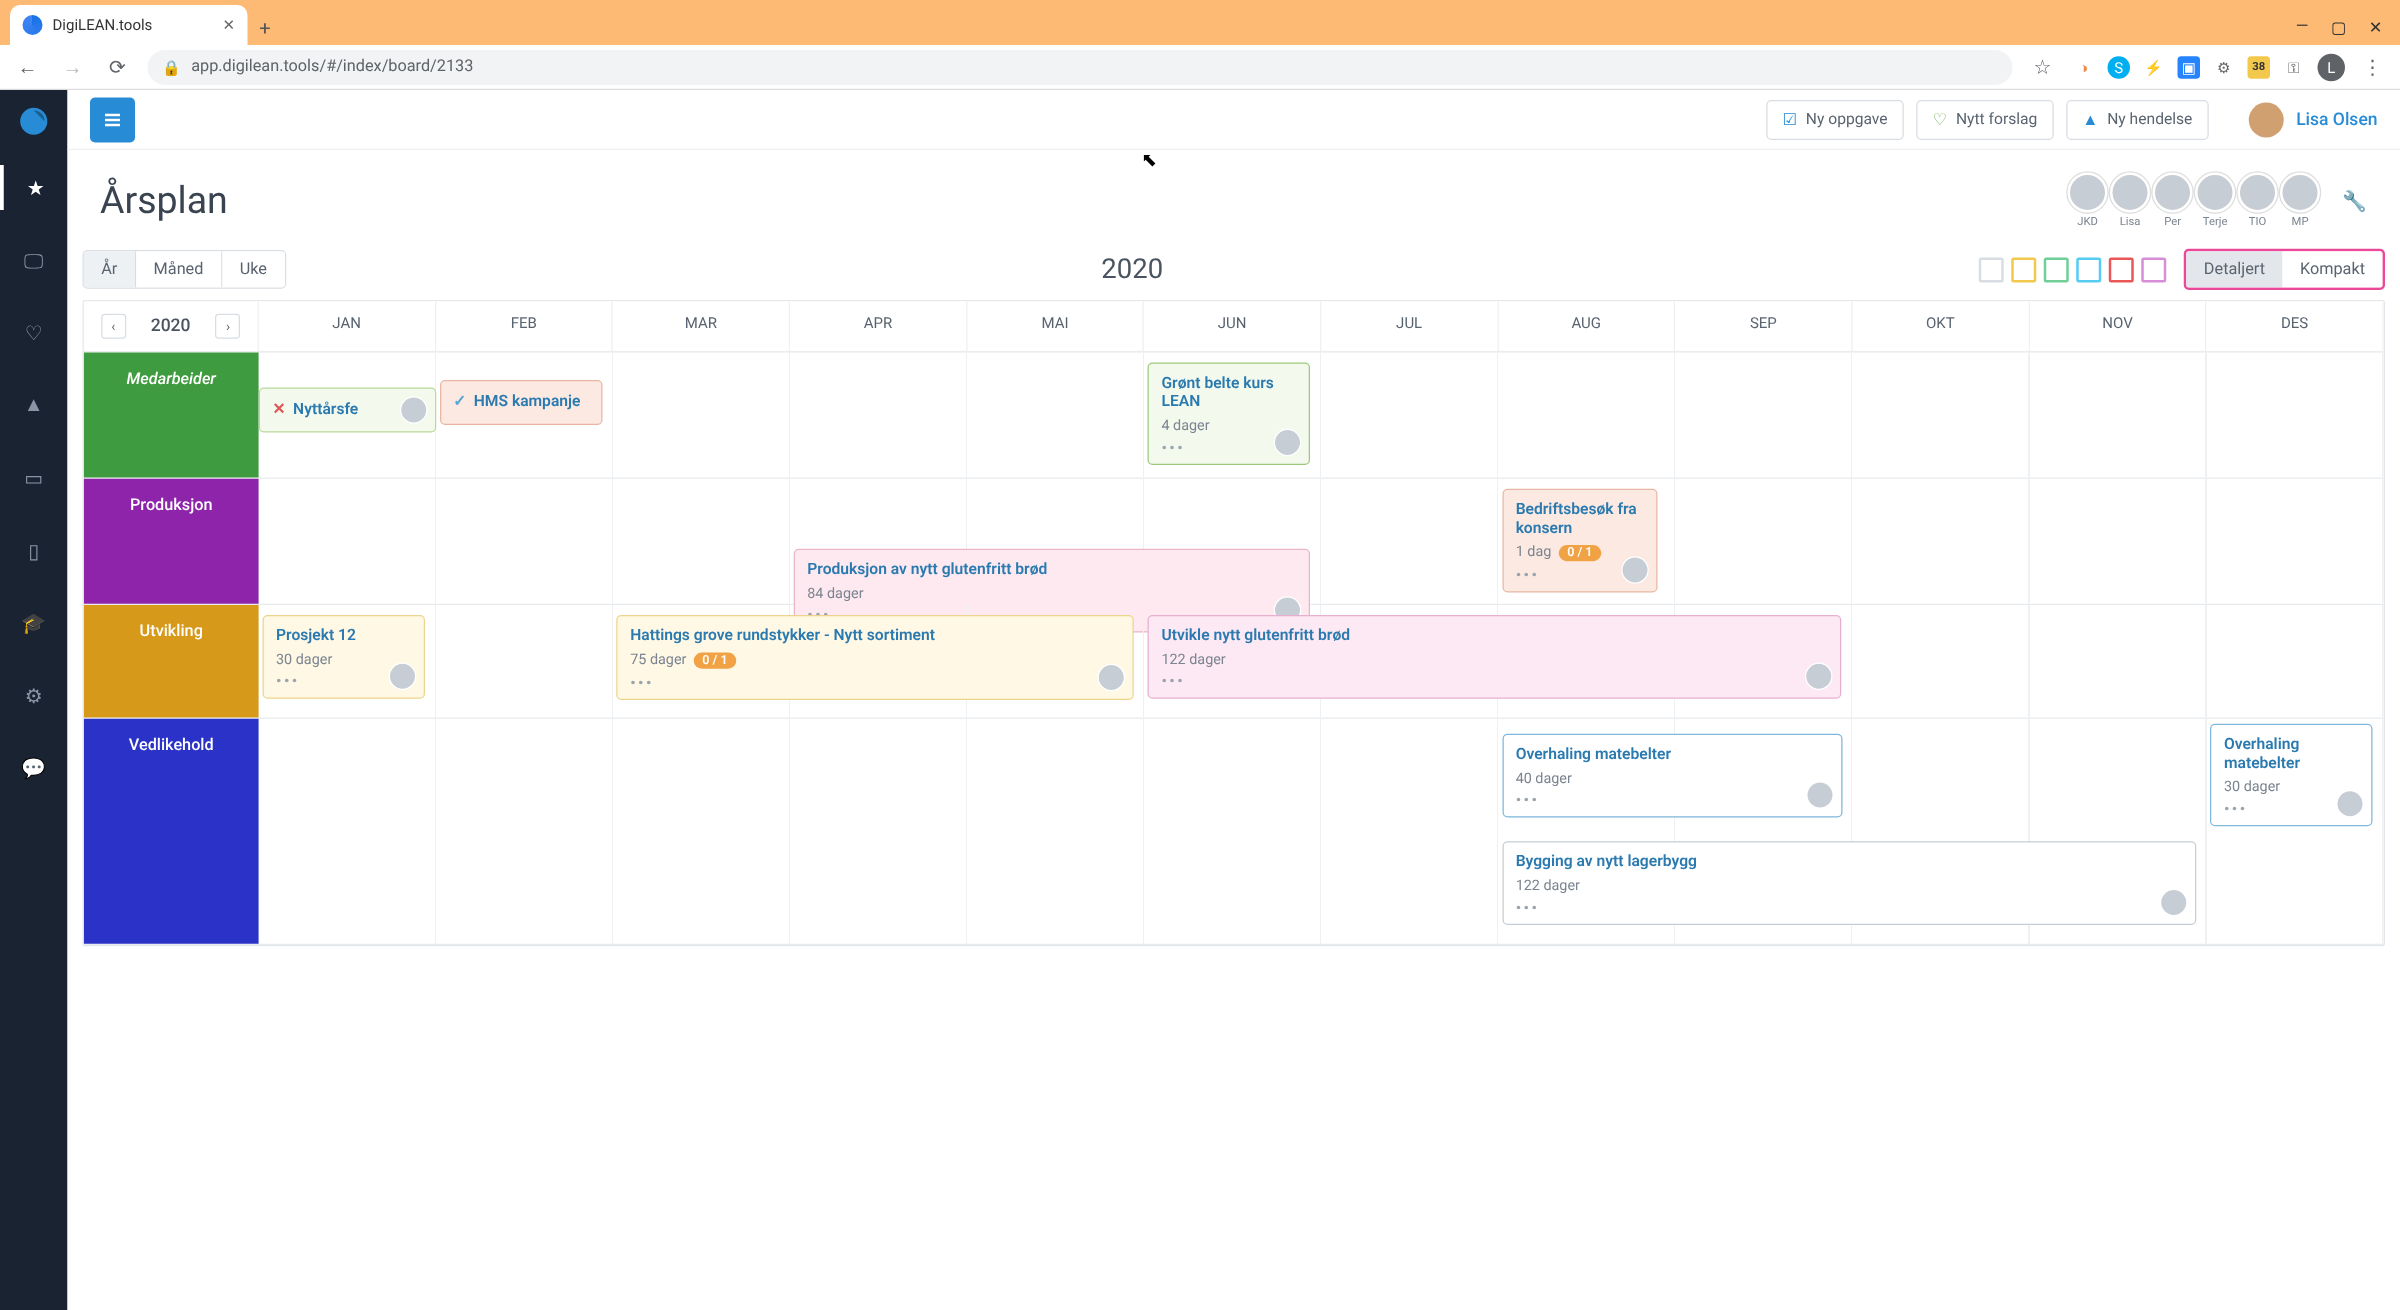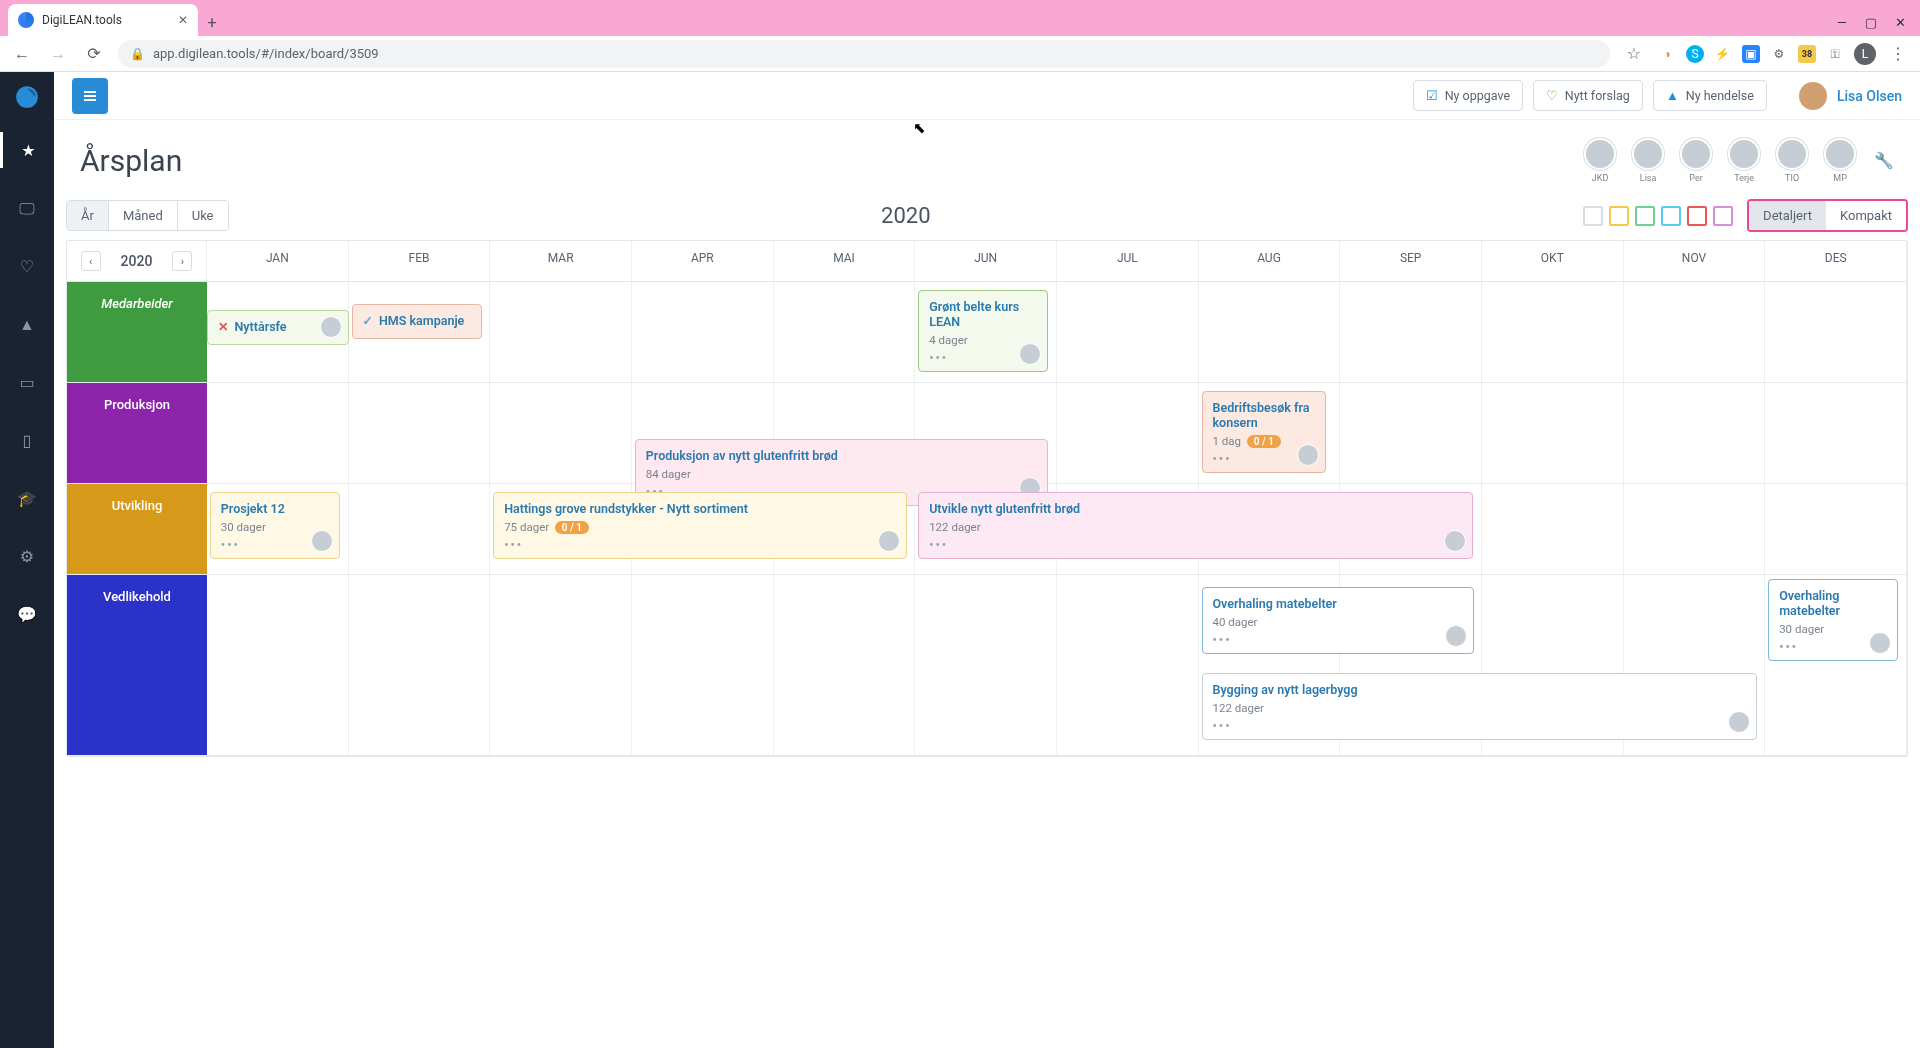--- a/index.html
+++ b/index.html
@@ -1,19 +1,19 @@
 <!DOCTYPE html>
 <html><head>
 <meta charset="utf-8">
 <style>
 * { margin: 0; padding: 0; box-sizing: border-box; font-family: -apple-system, BlinkMacSystemFont, "Segoe UI", Roboto, sans-serif; }
 body { background: #f5f6f7; overflow: hidden; }
 
 
-.browser-chrome { background: #f9a8d4; height: 36px; display: flex; align-items: flex-end; padding-left: 8px; }
+.browser-chrome { background: #fdba74; height: 36px; display: flex; align-items: flex-end; padding-left: 8px; }
 .tab { background: #fff; height: 32px; width: 190px; border-radius: 8px 8px 0 0; display: flex; align-items: center; padding: 0 10px; gap: 8px; font-size: 12px; color: #333; }
 .tab .favicon { width: 16px; height: 16px; border-radius: 50%; background: conic-gradient(#1a73e8, #4285f4); }
 .tab .close { margin-left: auto; color: #666; cursor: pointer; }
 .new-tab { width: 28px; height: 28px; display:flex; align-items:center; justify-content:center; color:#555; }
 .win-controls { margin-left: auto; display: flex; gap: 18px; padding: 0 14px 6px 0; color: #333; font-size: 13px; }
 
 .addr-bar { background: #fff; height: 36px; display: flex; align-items: center; padding: 0 10px; gap: 12px; border-bottom: 1px solid #ddd; }
 .nav-btn { color: #5f6368; font-size: 16px; width: 24px; text-align: center; cursor: pointer; }
 .nav-btn.disabled { color: #bbb; }
 .url-box { flex: 1; display: flex; align-items: center; gap: 8px; background: #f1f3f4; height: 28px; border-radius: 14px; padding: 0 12px; font-size: 13px; color: #5f6368; }
@@ -36,21 +36,21 @@
 .topbar { height: 48px; display: flex; align-items: center; padding: 0 18px; border-bottom: 1px solid #eef0f2; gap: 12px; }
 .hamburger { width: 36px; height: 36px; background: #278bd6; border-radius: 4px; display:flex; align-items:center; justify-content:center; color:#fff; cursor:pointer; }
 .top-actions { margin-left: auto; display: flex; gap: 10px; align-items: center; }
 .action-btn { border: 1px solid #d8dde3; border-radius: 4px; padding: 7px 12px; font-size: 12.5px; color: #5a6470; display:flex; align-items:center; gap:7px; cursor:pointer; background:#fff; }
 .action-btn .ico { font-size: 13px; }
 .user-chip { display:flex; align-items:center; gap:10px; margin-left: 22px; color:#278bd6; font-weight:500; font-size:14px; }
 .user-chip .av { width:28px; height:28px; border-radius:50%; background:#d0a070; }
 
 .page-header { padding: 18px 26px 8px; display:flex; align-items:center; }
 .page-title { font-size: 30px; font-weight: 400; color: #3a4450; }
-.members { margin-left:auto; display:flex; gap:16px; align-items:flex-start; }
+.members { margin-left:auto; display:flex; gap:2px; align-items:flex-start; }
 .member { display:flex; flex-direction:column; align-items:center; gap:3px; }
 .member .av { width:32px; height:32px; border-radius:50%; background:#c7cdd4; border:2px solid #fff; box-shadow: 0 0 0 1px #ddd; }
 .member .nm { font-size:9px; color:#7b8490; }
 .wrench { margin-left: 18px; color:#278bd6; cursor:pointer; }
 
 .controls-row { padding: 8px 12px; display:flex; align-items:center; gap:0; }
 .view-toggle { display:flex; border:1px solid #d8dde3; border-radius:4px; overflow:hidden; }
 .view-toggle button { border:none; background:#fff; padding:7px 14px; font-size:13px; color:#5a6470; cursor:pointer; border-right:1px solid #d8dde3; }
 .view-toggle button:last-child { border-right:none; }
 .view-toggle button.active { background:#eef1f4; }
@@ -98,21 +98,21 @@
     <span>✕</span>
   </div>
 </div>
 
 <div class="addr-bar">
   <span class="nav-btn">←</span>
   <span class="nav-btn disabled">→</span>
   <span class="nav-btn">⟳</span>
   <div class="url-box">
     <span class="lock">🔒</span>
-    <span>app.digilean.tools/#/index/board/3509</span>
+    <span>app.digilean.tools/#/index/board/2133</span>
   </div>
   <span class="nav-btn">☆</span>
   <div class="ext-icons">
     <span class="ext-icon" style="color:#ea8c4a">◑</span>
     <span class="ext-icon" style="background:#00aff0;color:#fff;border-radius:50%">S</span>
     <span class="ext-icon">⚡</span>
     <span class="ext-icon" style="background:#2684ff;color:#fff">▣</span>
     <span class="ext-icon" style="color:#666">⚙</span>
     <span class="ext-icon" style="background:#f2c94c;color:#333;font-size:9px;font-weight:bold">38</span>
     <span class="ext-icon" style="color:#666">⚿</span>

